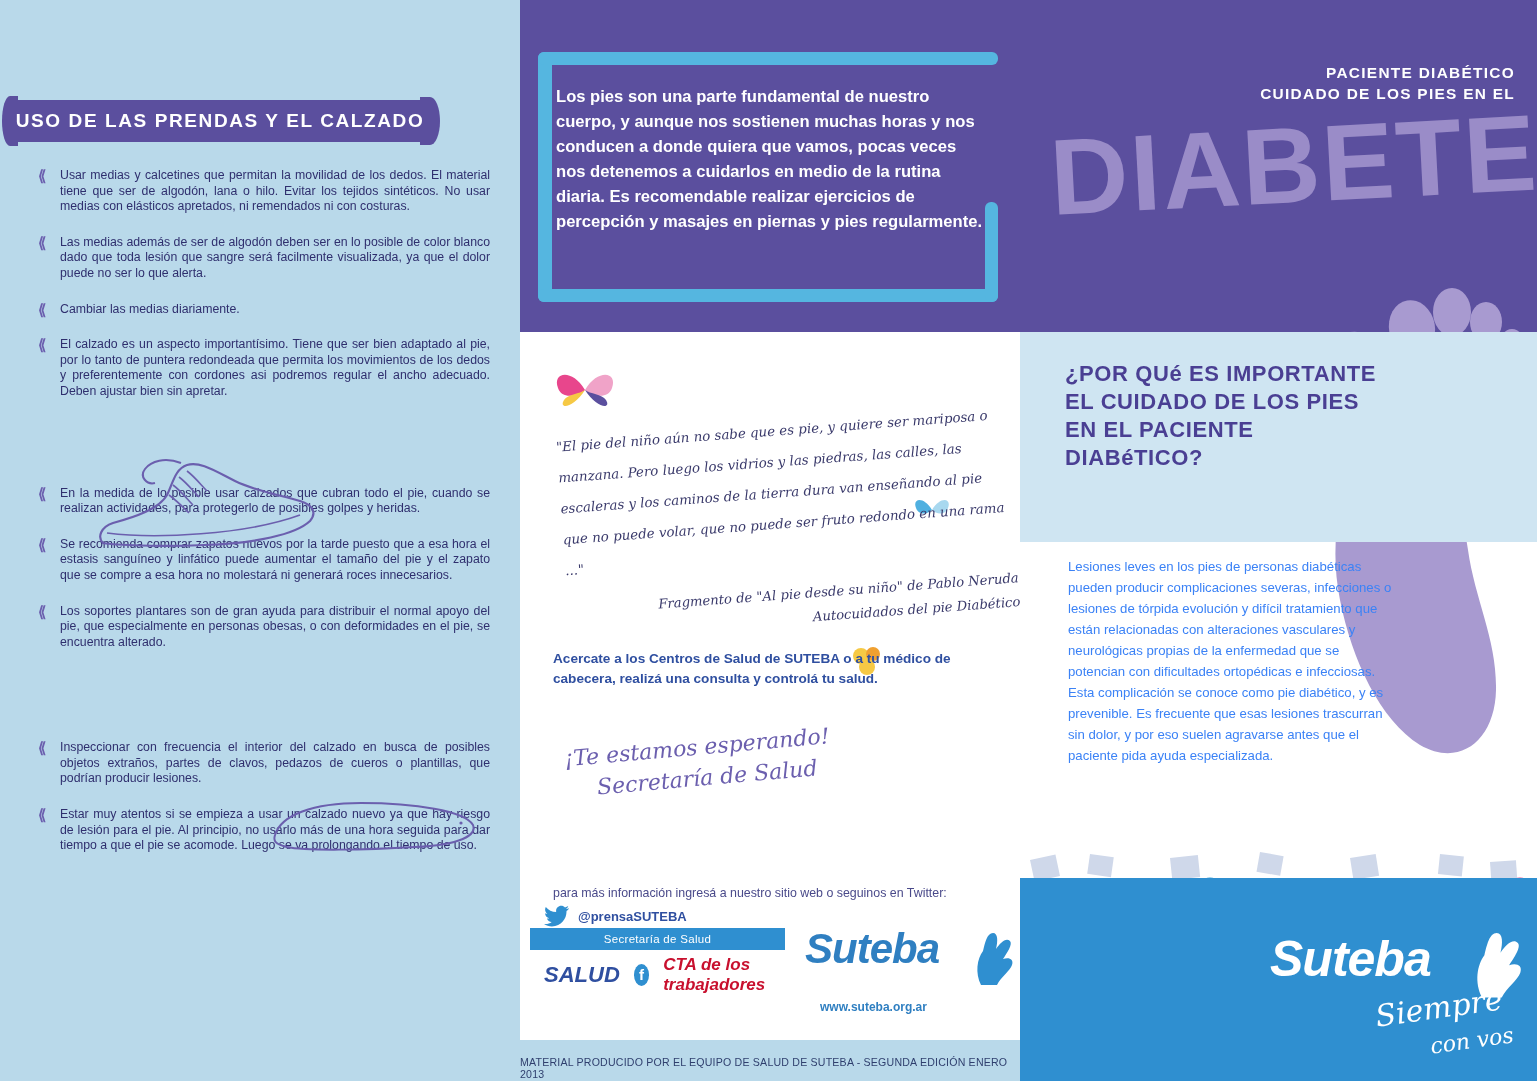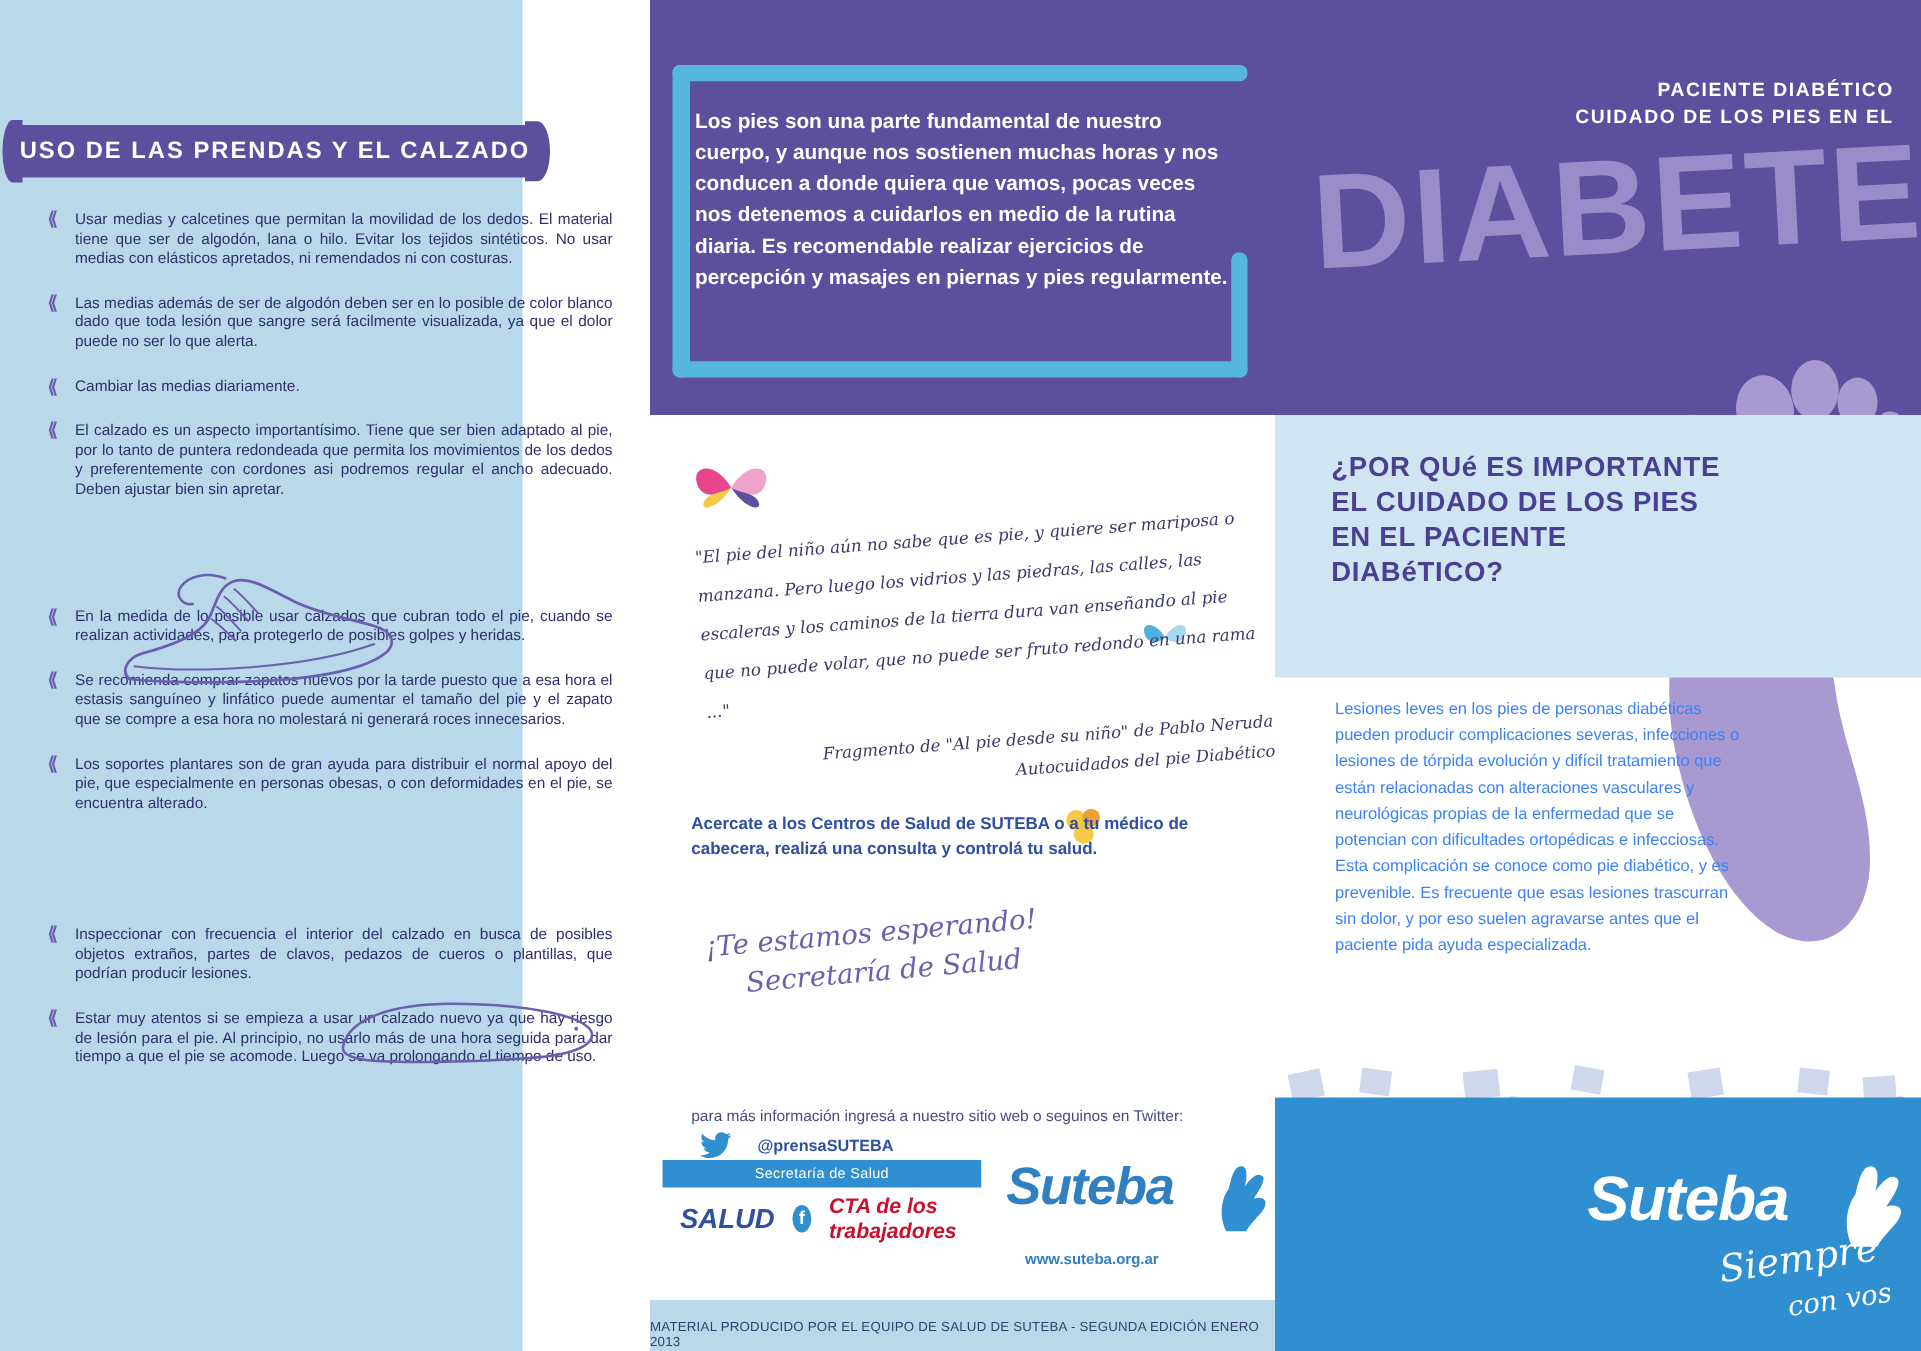--- a/index.html
+++ b/index.html
@@ -4,21 +4,21 @@
 <style>
   html,body{margin:0;padding:0;}
   body{
     width:1537px;height:1081px;position:relative;overflow:hidden;
     background:#ffffff;
     font-family:"Liberation Sans", sans-serif;
     color:#3b3b7a;
   }
   
   .left-panel{
-    position:absolute;left:0;top:0;width:418px;height:1081px;
+    position:absolute;left:0;top:0;width:520px;height:1081px;
     background:#b9d9ea;
   }
   .left-title-band{
     position:absolute;left:10px;top:100px;width:420px;height:42px;
     background:#5b4f9e;
     transform:skewX(0deg);
     border-radius:2px;
   }
   .left-title-band:before{
     content:"";position:absolute;left:-8px;top:-4px;width:16px;height:50px;
@@ -84,21 +84,21 @@
     position:absolute;left:45px;top:725px;width:420px;
     font-family:"DejaVu Serif", serif;font-style:italic;
     color:#6b5fae;font-size:22px;line-height:31px;
     transform:rotate(-5deg);
   }
   .more-info{
     position:absolute;left:33px;top:860px;width:420px;
     color:#4a4a8a;font-size:12.4px;line-height:18px;margin-top:24px;
   }
   .twitter-row{
-    position:absolute;left:40px;top:905px;display:flex;align-items:center;gap:20px;
+    position:absolute;left:24px;top:905px;display:flex;align-items:center;gap:8px;
   }
   .twitter-handle{color:#2f4fa0;font-size:13px;font-weight:bold;}
   .suteba-center{
     position:absolute;left:285px;top:925px;width:205px;height:75px;
   }
   .suteba-word{font-size:42px;font-weight:bold;color:#2f7fc1;letter-spacing:-1px;font-style:italic;}
   .suteba-url{position:absolute;left:300px;top:1000px;color:#2f7fc1;font-size:12px;font-weight:bold;}
   .ctera-band{
     position:absolute;left:10px;top:928px;width:255px;height:22px;background:#2f8fd0;
     color:#fff;font-size:11.5px;display:flex;align-items:center;justify-content:center;letter-spacing:.3px;

